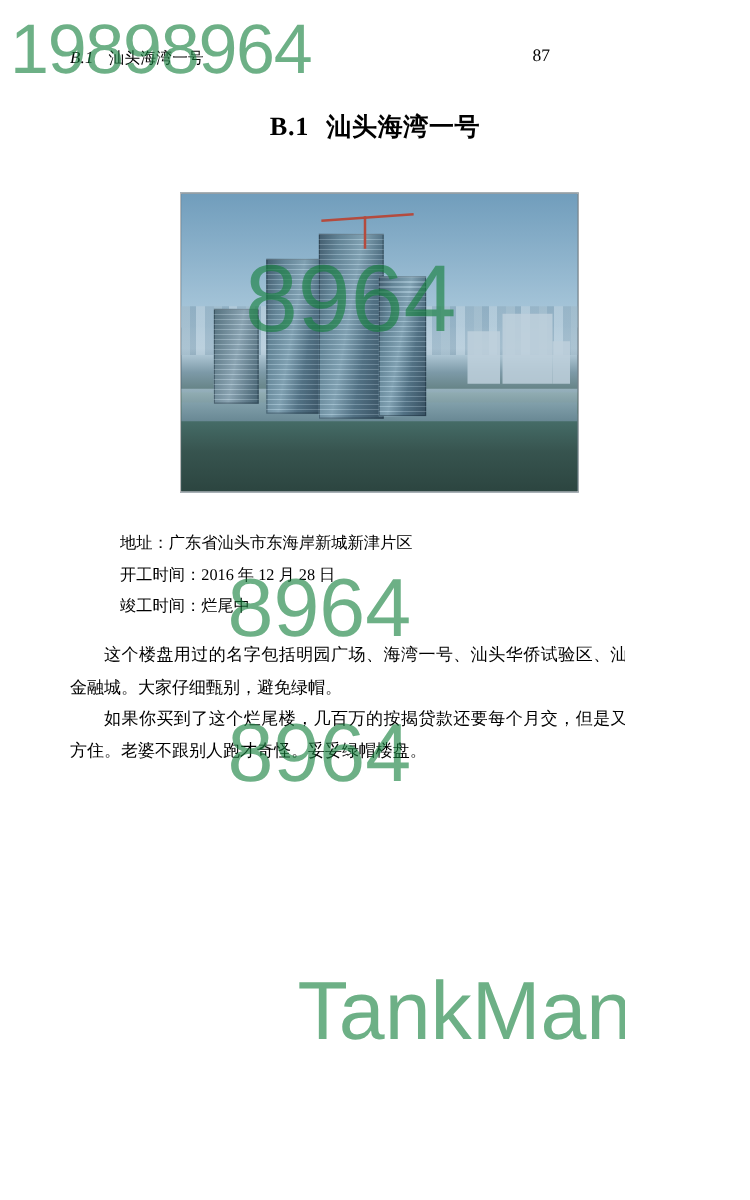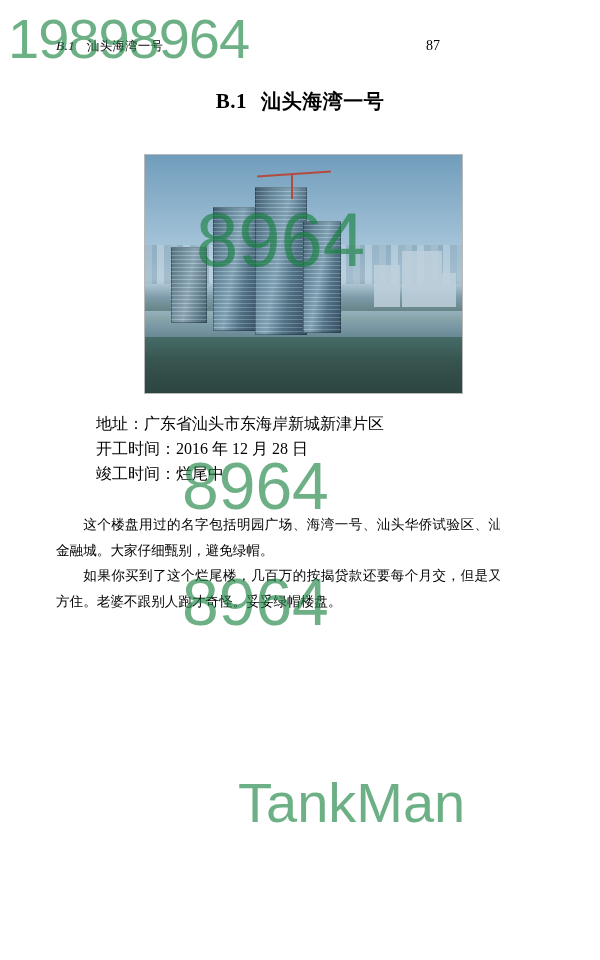--- a/index.html
+++ b/index.html
@@ -185,25 +185,25 @@
     position: absolute;
     background: rgba(190,208,220,0.85);
   }
   .photo .fb1 { right: 20px; top: 96px; width: 40px; height: 56px; }
   .photo .fb2 { right: 62px; top: 110px; width: 26px; height: 42px; }
   .photo .fb3 { right: 6px; top: 118px; width: 14px; height: 34px; }
 
   
   .info {
     position: absolute;
-    top: 411px;
+    top: 422px;
     left: 96px;
     width: 430px;
     font-family: "DejaVu Sans", sans-serif;
-    font-size: 16px;
+    font-size: 13px;
     line-height: 25px;
   }
   .info .info-line {
     white-space: nowrap;
   }
   .info .lat {
     font-family: "Liberation Serif", serif;
   }
 
   
@@ -232,21 +232,21 @@
     font-weight: normal;
     white-space: nowrap;
     pointer-events: none;
     user-select: none;
   }
   .wm-1 { left: 8px;   top: 6px;   font-size: 56px; letter-spacing: -1px; }
   .wm-2 { left: 8px;   top: 92px;  font-size: 56px; letter-spacing: -1px; }
   .wm-3 { left: 196px; top: 196px; font-size: 76px; letter-spacing: 0px; }
   .wm-4 { left: 182px; top: 448px; font-size: 66px; letter-spacing: 0px; }
   .wm-5 { left: 182px; top: 564px; font-size: 66px; letter-spacing: 0px; }
-  .wm-6 { left: 238px; top: 770px; font-size: 56px; letter-spacing: 0px; }
+  .wm-6 { left: 238px; top: 770px; font-size: 66px; letter-spacing: 0px; }
 </style>
 </head>
 <body>
 
 <div class="page">
 
   <div class="running-head">
     <div class="rh-left">
       <span class="rh-num">B.1</span><span class="rh-title">汕头海湾一号</span>
     </div>

